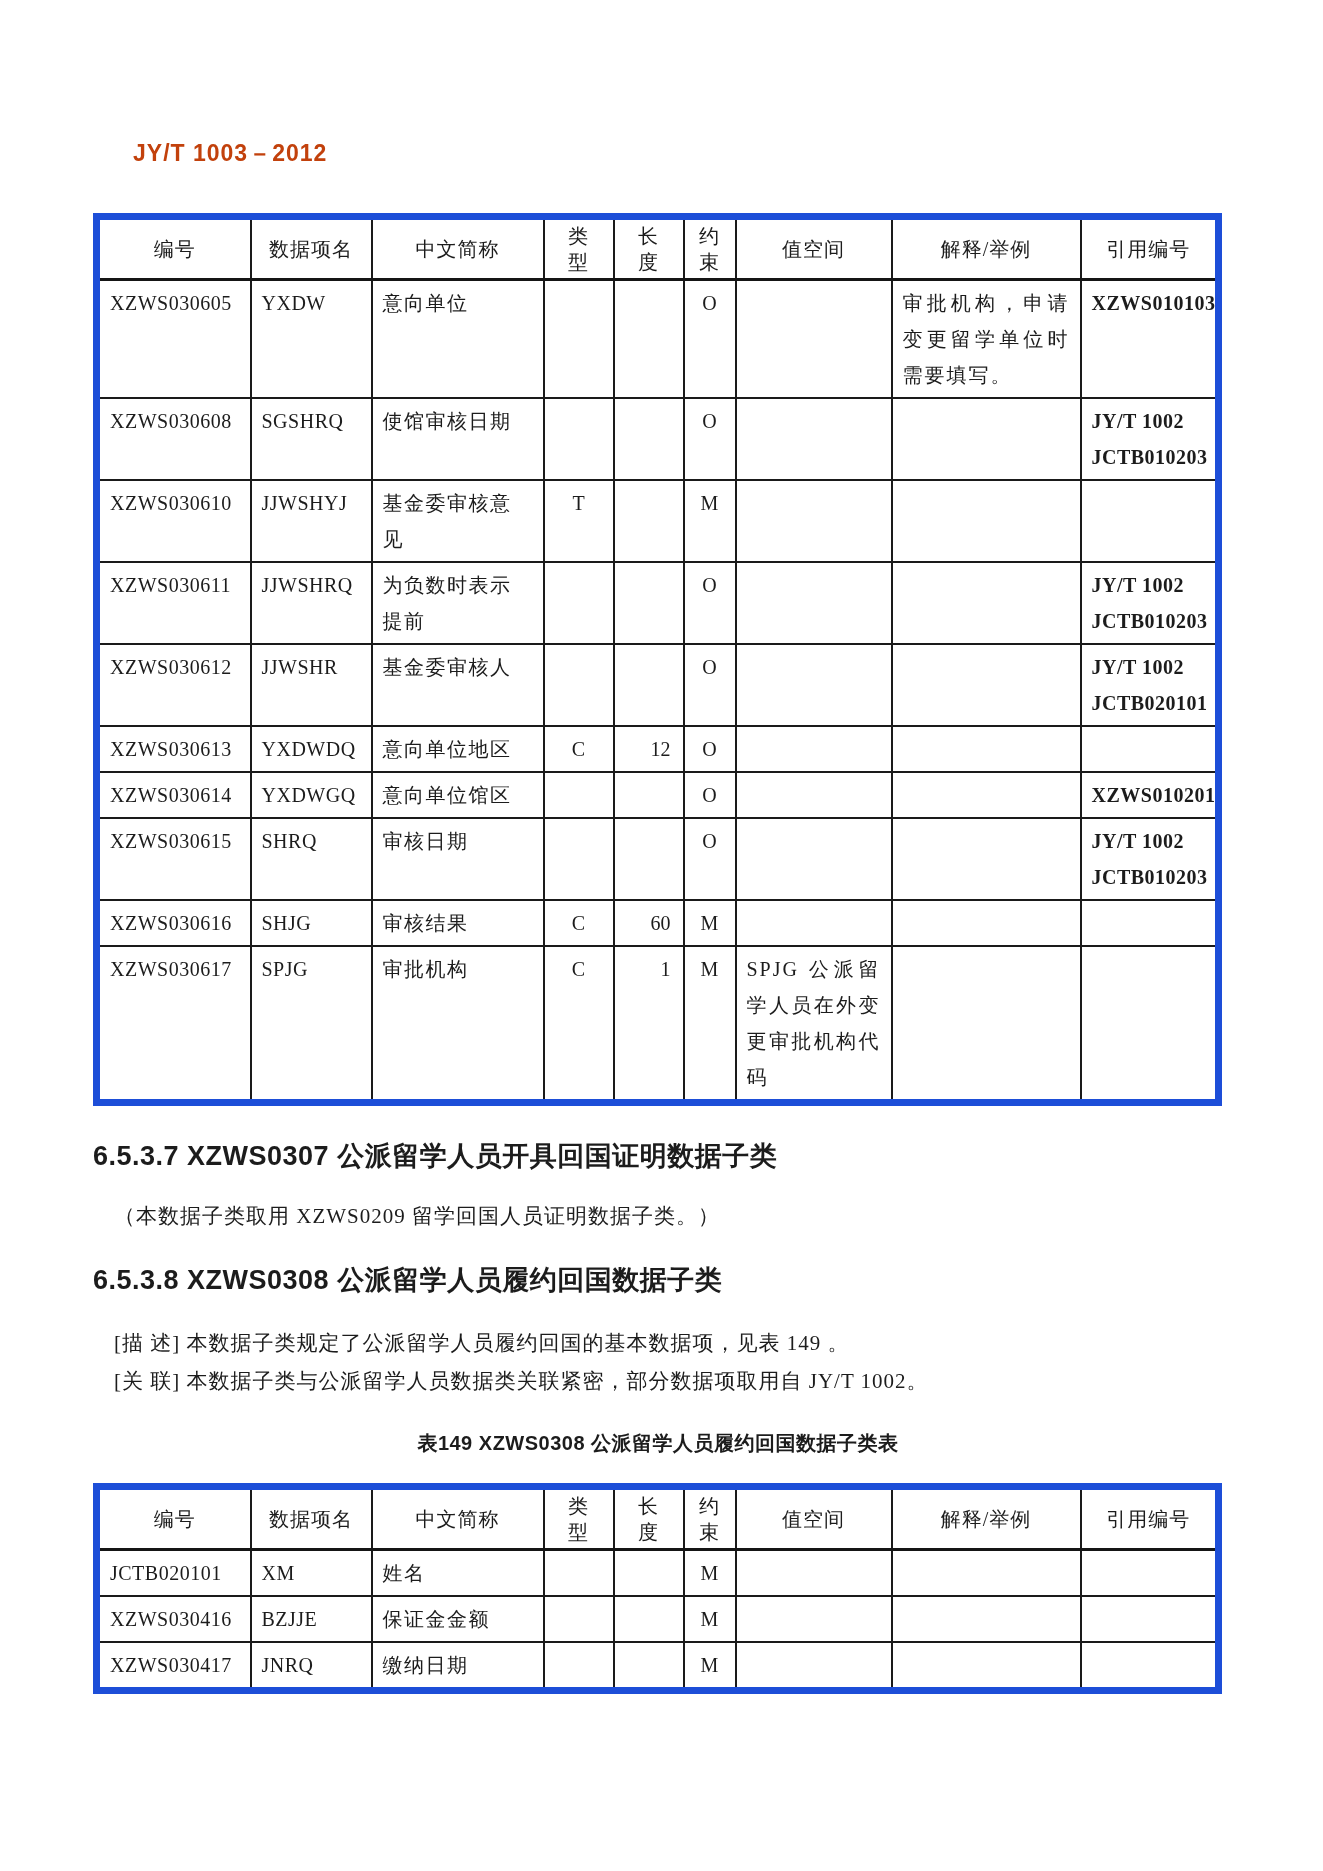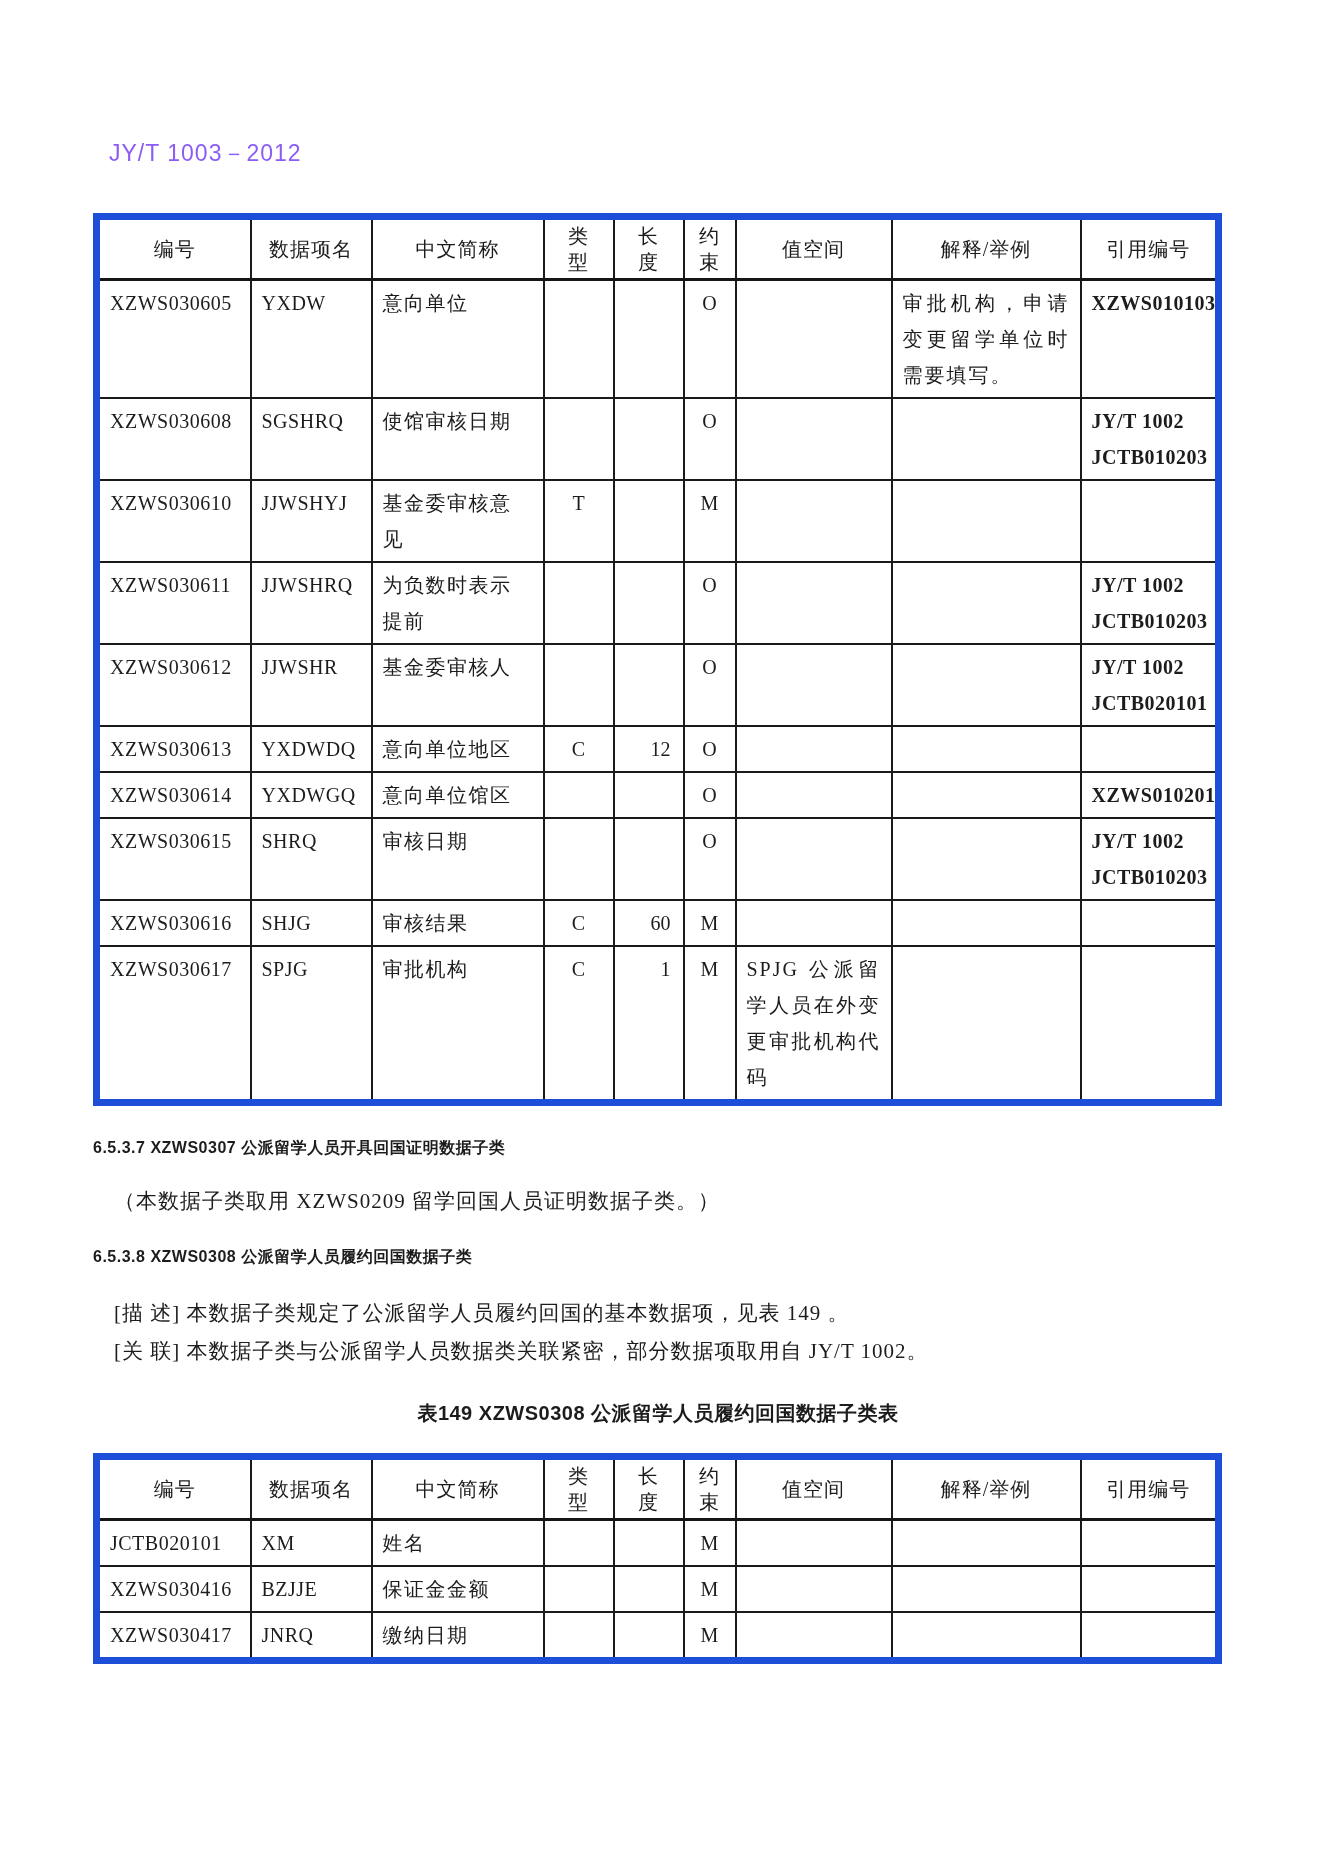--- a/index.html
+++ b/index.html
@@ -4,22 +4,22 @@
 <style>
   html,body{margin:0;padding:0;}
   body{
     width:1323px;height:1871px;background:#ffffff;overflow:hidden;
     font-family:"Liberation Serif","DejaVu Serif",serif;
     color:#1c1c1c;
   }
   .page{box-sizing:border-box;width:1323px;height:1871px;padding:138px 100px 0 93px;}
   .doc-header{
     font-family:"Liberation Sans","DejaVu Sans",sans-serif;
-    font-weight:normal;font-size:23px;letter-spacing:1px;
-    margin:0 0 44px 16px;color:#8b5cf6;
+    font-weight:bold;font-size:23px;letter-spacing:1px;
+    margin:0 0 44px 40px;color:#c2410c;
   }
   table.data-table{
     width:1122px;border-collapse:collapse;table-layout:fixed;
     border:7px solid #1d4ed8;
     padding-left:36px;
   }
   .data-table th,.data-table td{border:2px solid #1a1a1a;overflow:hidden;}
   .data-table thead th{
     border-bottom:3px solid #151515;
     font-weight:normal;font-size:20px;text-align:center;vertical-align:middle;
@@ -30,21 +30,21 @@
     vertical-align:top;padding:4px 10px;line-height:36px;font-size:20px;
   }
   td.c-id,td.c-name{letter-spacing:0.5px;}
   td.c-cn{font-size:20px;letter-spacing:1.5px;}
   td.c-type,td.c-cons{text-align:center;padding:4px 2px;}
   td.c-len{text-align:right;padding-right:12px;}
   td.c-vs,td.c-exp{text-align:justify;letter-spacing:2px;}
   td.c-ref{white-space:pre-line;letter-spacing:0.5px;font-weight:bold;}
   .sec-title{
     font-family:"Liberation Sans","DejaVu Sans",sans-serif;
-    font-weight:bold;font-size:16px;margin:32px 0 0 0;letter-spacing:0.5px;
+    font-weight:bold;font-size:27px;margin:32px 0 0 0;letter-spacing:0.5px;
   }
   .sec-body{font-size:21px;margin:28px 0 0 21px;letter-spacing:1px;}
   .desc-line{font-size:21px;margin:0 0 0 21px;line-height:38px;letter-spacing:1px;}
   .desc-block{margin-top:26px;}
   .tbl-caption{
     font-family:"Liberation Sans","DejaVu Sans",sans-serif;
     font-weight:bold;font-size:20px;text-align:center;
     margin:30px 0 26px 0;letter-spacing:0.5px;
   }
 </style>

